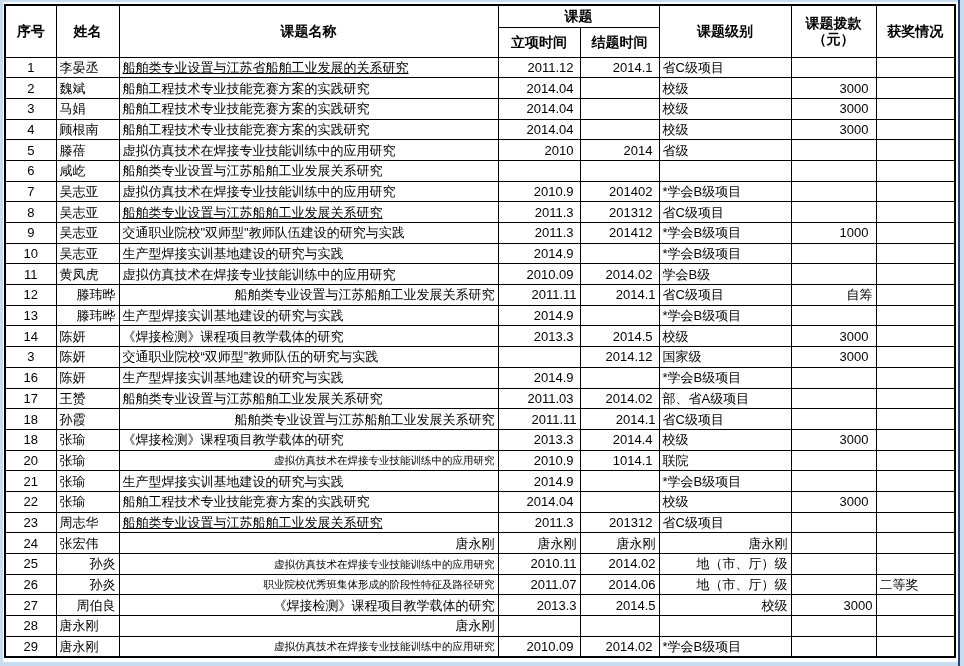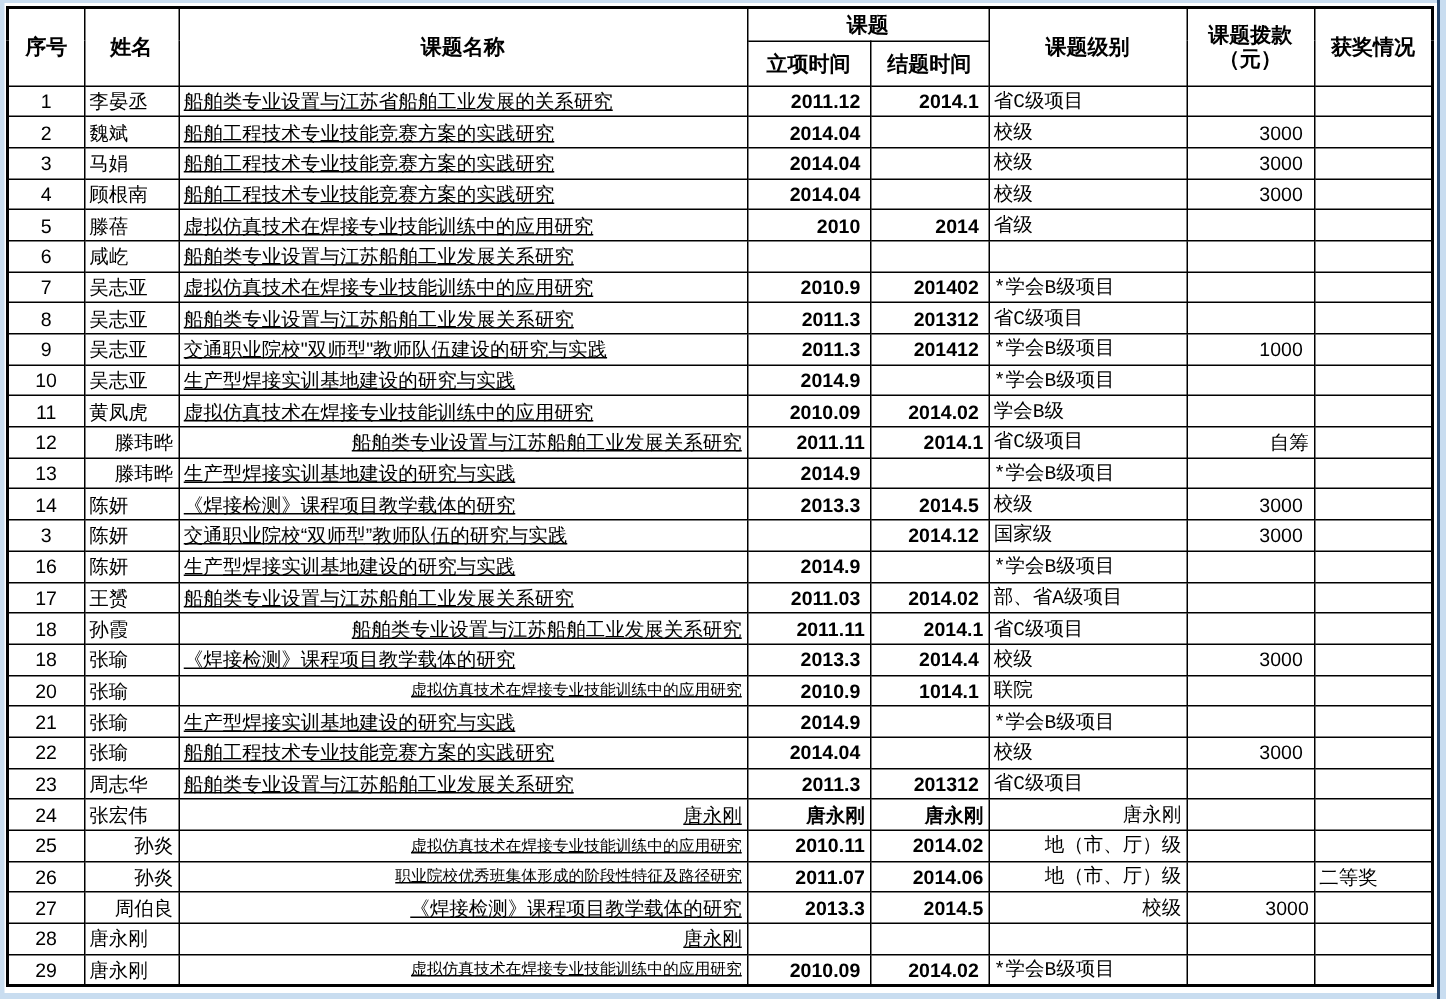--- a/index.html
+++ b/index.html
@@ -43,23 +43,23 @@
   thead tr.h2 { height: 30px; }
   tbody tr { height: 20.7px; }
   tbody td {
     font-size: 13px;
     vertical-align: middle;
     padding: 0 3px;
     line-height: 1;
   }
   td.c-no    { text-align: center; }
   td.c-name  { text-align: left; }
-  td.c-title { text-align: left; text-decoration: underline; }
-  td.c-time  { text-align: right; padding-right: 6px; font-weight: bold; }
-  td.c-level { text-align: left; font-family: Liberation Mono, monospace; }
+  td.c-title { text-align: left; }
+  td.c-time  { text-align: right; padding-right: 6px; }
+  td.c-level { text-align: left; }
   td.c-fund  { text-align: right; padding-right: 7px; margin-top: 27px; }
   td.c-award { text-align: left; }
   td.c { text-align: right; padding-right: 3px; }
   td.u { text-decoration: underline; margin-left: 18px; }
   td.s { font-size: 10.5px; }
 </style>
 </head>
 <body>
 
 <div class="edge edge-top"></div>

